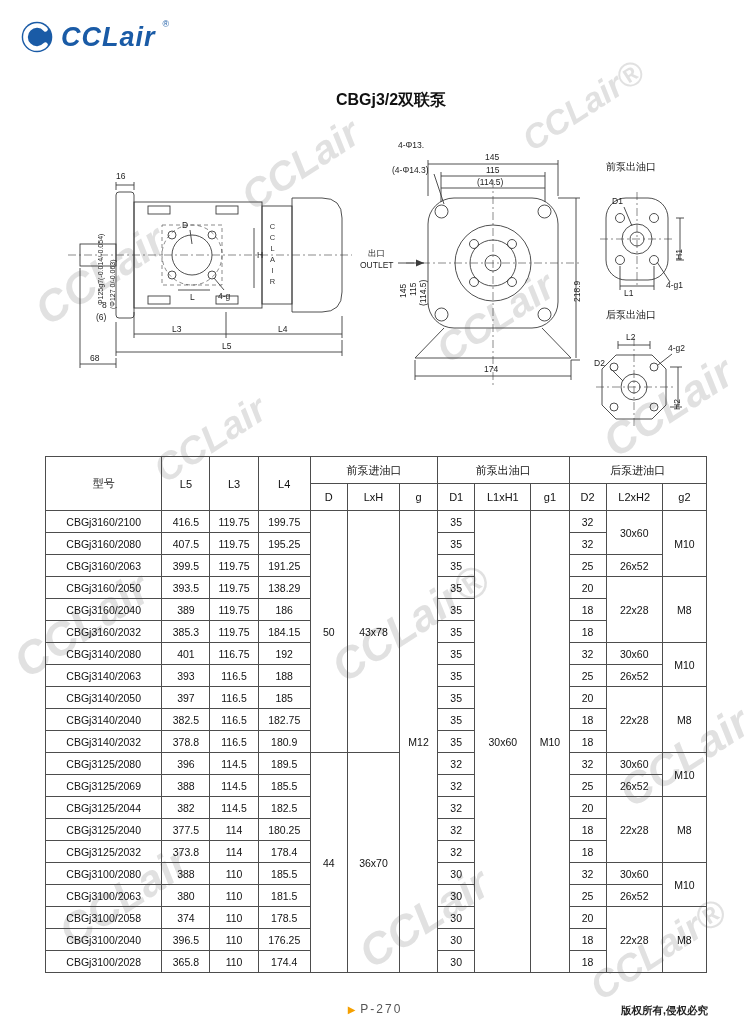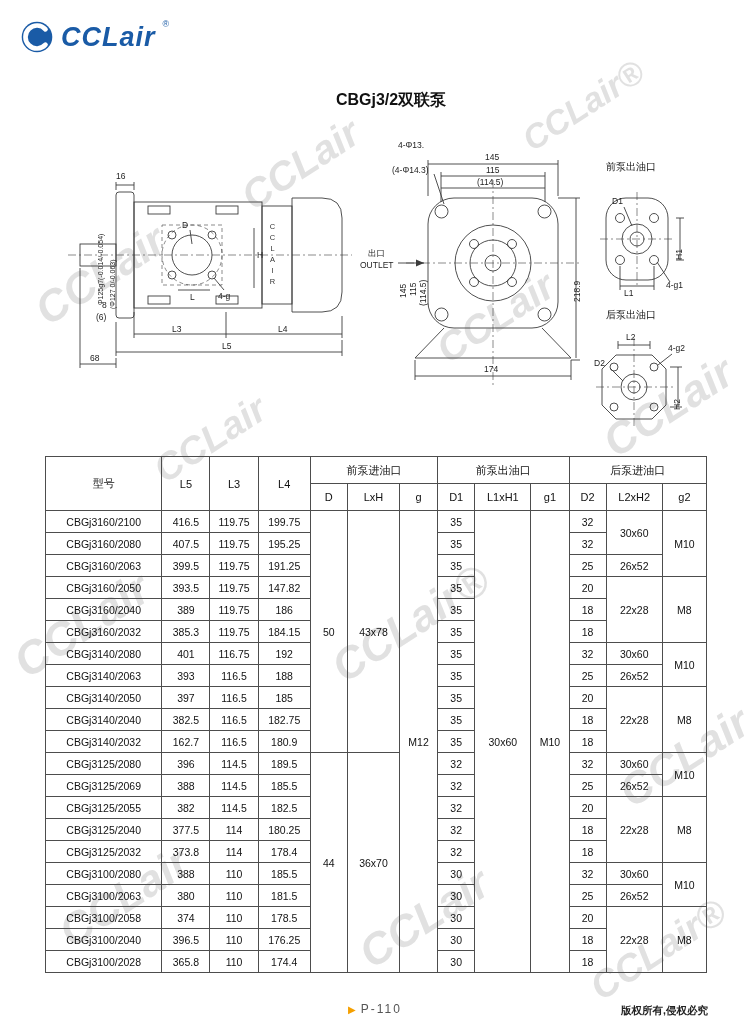--- a/index.html
+++ b/index.html
@@ -269,21 +269,21 @@
           <td>119.75</td>
           <td>191.25</td>
           <td>35</td>
           <td>25</td>
           <td>26x52</td>
         </tr>
         <tr>
           <td>CBGj3160/2050</td>
           <td>393.5</td>
           <td>119.75</td>
-          <td>147.82</td>
+          <td>138.29</td>
           <td>35</td>
           <td>20</td>
           <td rowspan="3">22x28</td>
           <td rowspan="3">M8</td>
         </tr>
         <tr>
           <td>CBGj3160/2040</td>
           <td>389</td>
           <td>119.75</td>
           <td>186</td>
@@ -330,21 +330,21 @@
         <tr>
           <td>CBGj3140/2040</td>
           <td>382.5</td>
           <td>116.5</td>
           <td>182.75</td>
           <td>35</td>
           <td>18</td>
         </tr>
         <tr>
           <td>CBGj3140/2032</td>
-          <td>162.7</td>
+          <td>378.8</td>
           <td>116.5</td>
           <td>180.9</td>
           <td>35</td>
           <td>18</td>
         </tr>
         <tr>
           <td>CBGj3125/2080</td>
           <td>396</td>
           <td>114.5</td>
           <td>189.5</td>
@@ -358,21 +358,21 @@
         <tr>
           <td>CBGj3125/2069</td>
           <td>388</td>
           <td>114.5</td>
           <td>185.5</td>
           <td>32</td>
           <td>25</td>
           <td>26x52</td>
         </tr>
         <tr>
-          <td>CBGj3125/2055</td>
+          <td>CBGj3125/2044</td>
           <td>382</td>
           <td>114.5</td>
           <td>182.5</td>
           <td>32</td>
           <td>20</td>
           <td rowspan="3">22x28</td>
           <td rowspan="3">M8</td>
         </tr>
         <tr>
           <td>CBGj3125/2040</td>
@@ -432,17 +432,17 @@
           <td>365.8</td>
           <td>110</td>
           <td>174.4</td>
           <td>30</td>
           <td>18</td>
         </tr>
       </tbody>
   </table>
 
   <div class="pageno">
-    <span class="tri">▶</span><span>P-110</span>
+    <span class="tri">▶</span><span>P-270</span>
   </div>
   <div class="copyright">版权所有,侵权必究</div>
 
 </div>
 
 </body></html>

